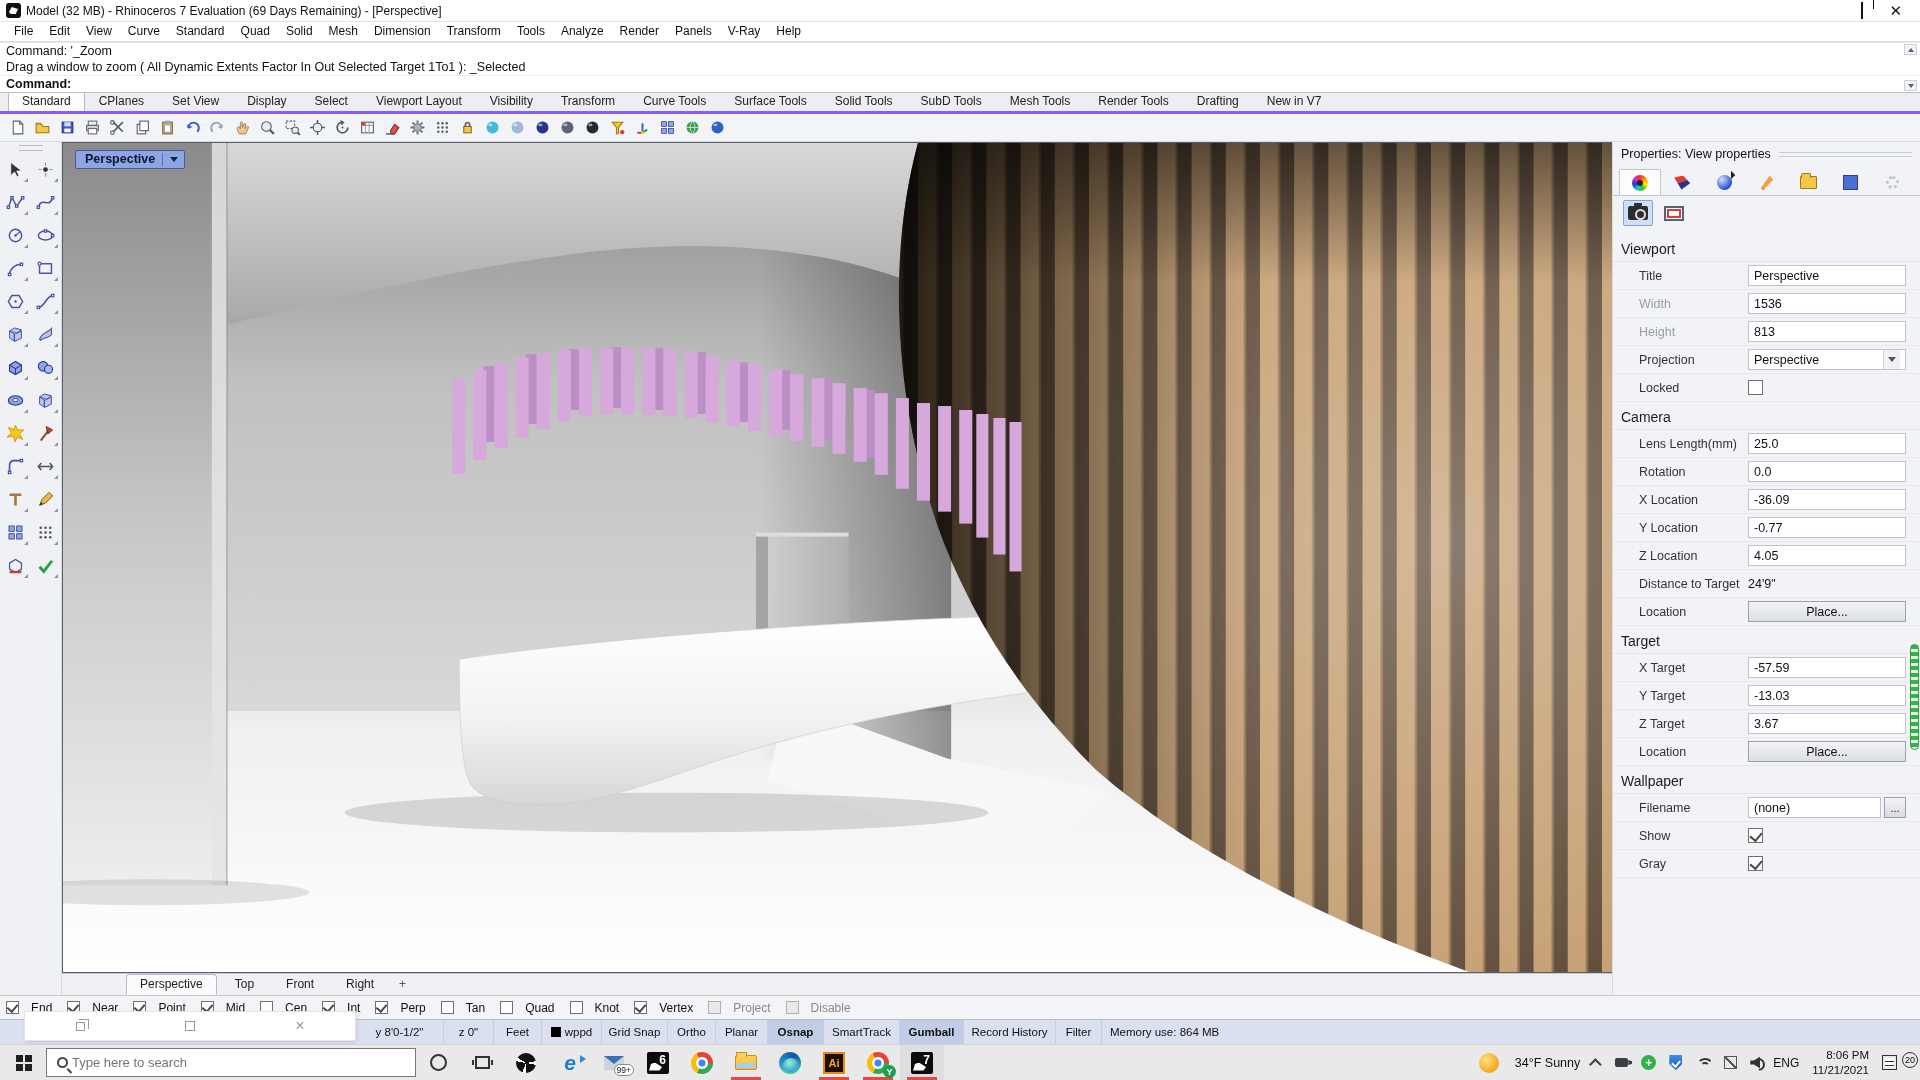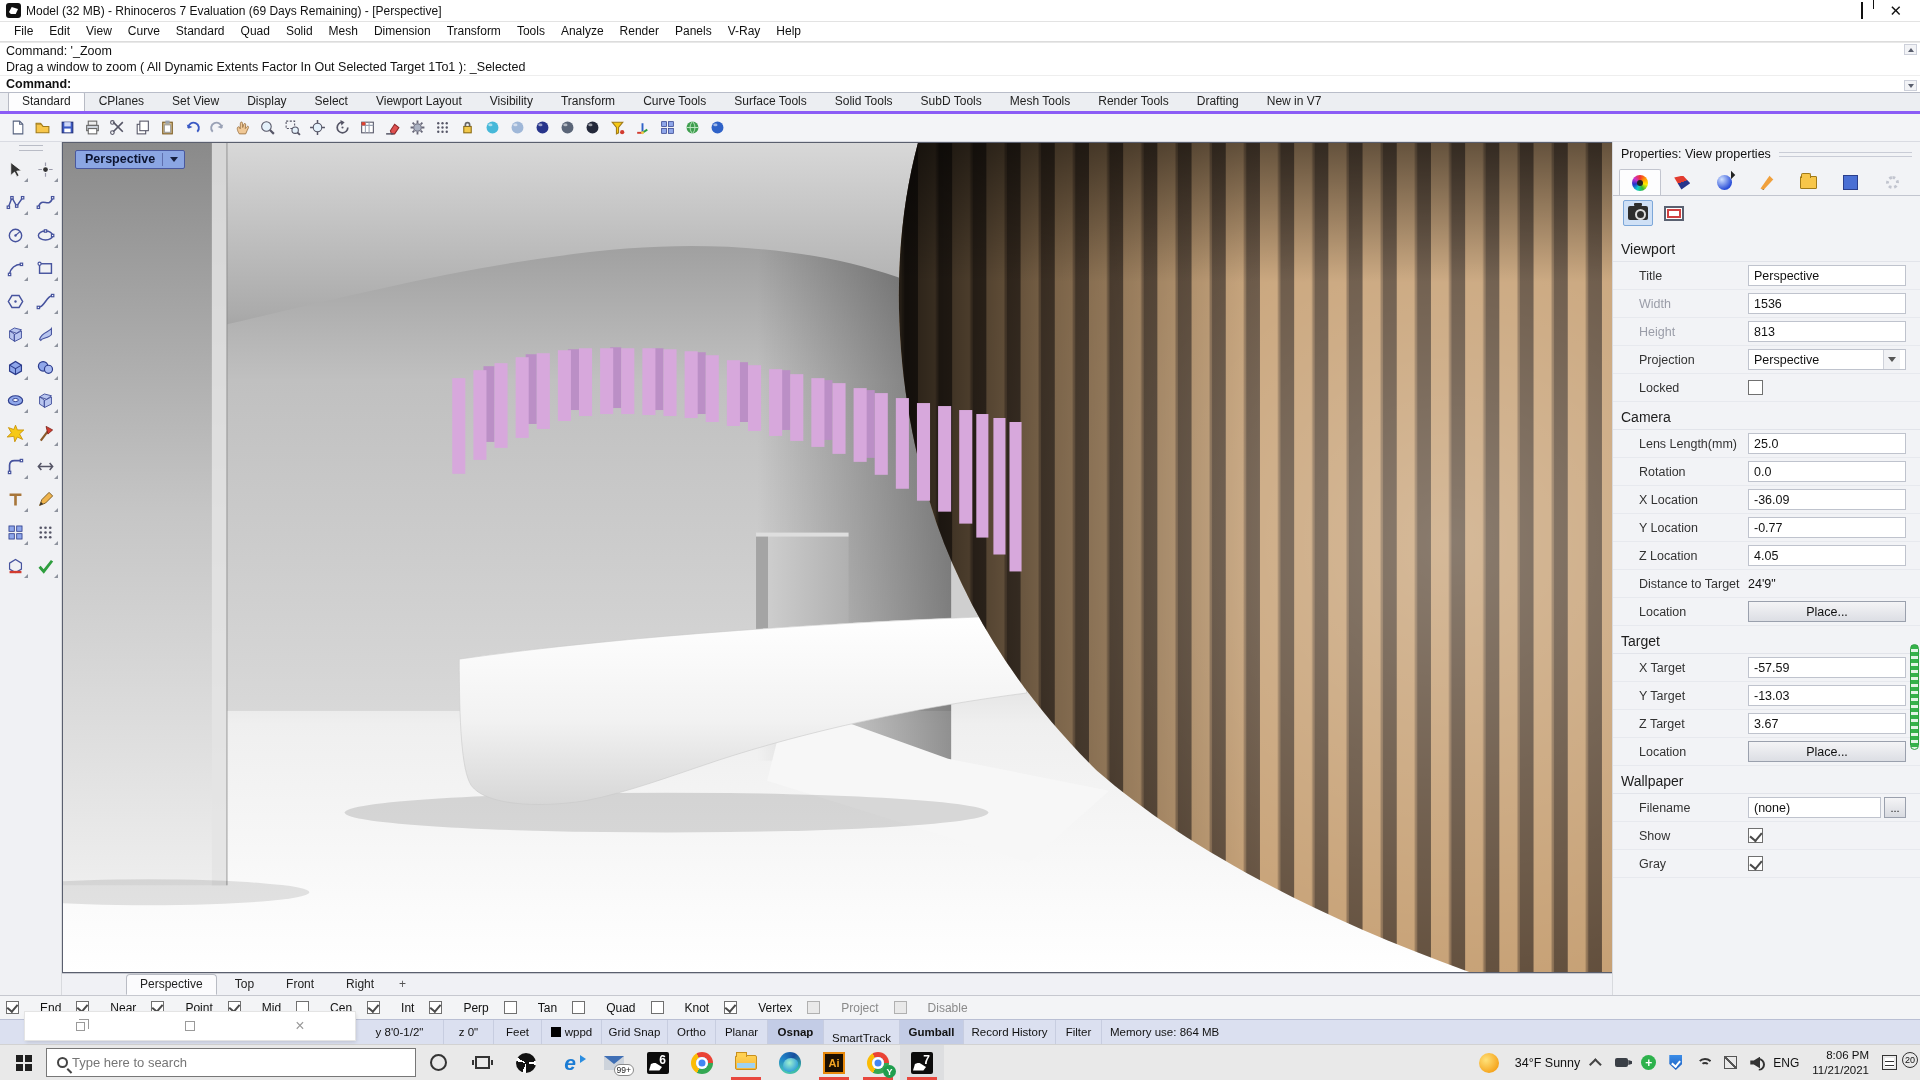--- a/index.html
+++ b/index.html
@@ -103,21 +103,21 @@
   .ptext{font-size:12.5px;color:#111}
   .pbtn{width:100%;height:21px;background:linear-gradient(#f4f4f6,#dcdee4);border:1px solid #9aa0ad;font-size:12.5px;color:#111;cursor:default}
   .dotsbtn{width:26px;height:21px;margin-left:3px;background:linear-gradient(#f4f4f6,#d8dae0);border:1px solid #9aa0ad;font-size:11px;color:#111;cursor:default}
   .cb{width:15px;height:15px;border:1px solid #707070;background:#fff;position:relative;display:inline-block}
   .cb.on::after{content:"";position:absolute;left:3px;top:1px;width:6px;height:9px;border:solid #4a4a4a;border-width:0 2px 2px 0;transform:rotate(40deg)}
   .cb.dis{background:#e9e9e9;border-color:#b0b0b0}
   .pscroll{position:absolute;right:1px;top:414px;width:9px;height:106px;border-radius:5px;background:repeating-linear-gradient(180deg,#35b24a 0 4px,#e2f4e5 4px 7px);border:1px solid #2e9e41}
 
   
   .osnaprow{height:24px;background:#f3f4f6;border-top:1px solid #c6c8cf;display:flex;align-items:center;gap:15px;padding-left:6px}
-  .osnapitem{display:flex;align-items:center;gap:21px;background:none;border:none;cursor:default}
+  .osnapitem{display:flex;align-items:center;gap:12px;background:none;border:none;cursor:default}
   .osnapitem .cb{width:13px;height:13px}
   .osnapitem .cb.on::after{left:2px;top:0;width:5px;height:8px}
   .osnapitem .lab{font-size:12px;color:#111}
   .osnapitem.disabled .lab{color:#8a8a8a}
 
   
   .statusbar{height:25px;background:#dbe0f0;border-top:1px solid #b9bfd4;display:flex;align-items:stretch;font-size:11.5px;color:#111}
   .spacer{width:356px}
   .scell{display:flex;align-items:center;justify-content:center;gap:4px;border-right:1px solid #c7cde0;background:none;border-top:none;border-bottom:none;border-left:none;font-size:11.5px;color:#111;cursor:default;white-space:nowrap;overflow:hidden}
   .scell.active{background:#c3cce6;font-weight:bold}
@@ -1167,21 +1167,21 @@
         <span>Ortho</span>
       </button>
         <button class="scell" style="width: 52px;">
 
         <span>Planar</span>
       </button>
         <button class="scell active" style="width: 56px;">
 
         <span>Osnap</span>
       </button>
-        <button class="scell" style="width: 76px; align-items: flex-end;">
+        <button class="scell" style="width: 76px;">
 
         <span>SmartTrack</span>
       </button>
         <button class="scell active" style="width: 64px;">
 
         <span>Gumball</span>
       </button>
         <button class="scell" style="width: 92px;">
 
         <span>Record History</span>

